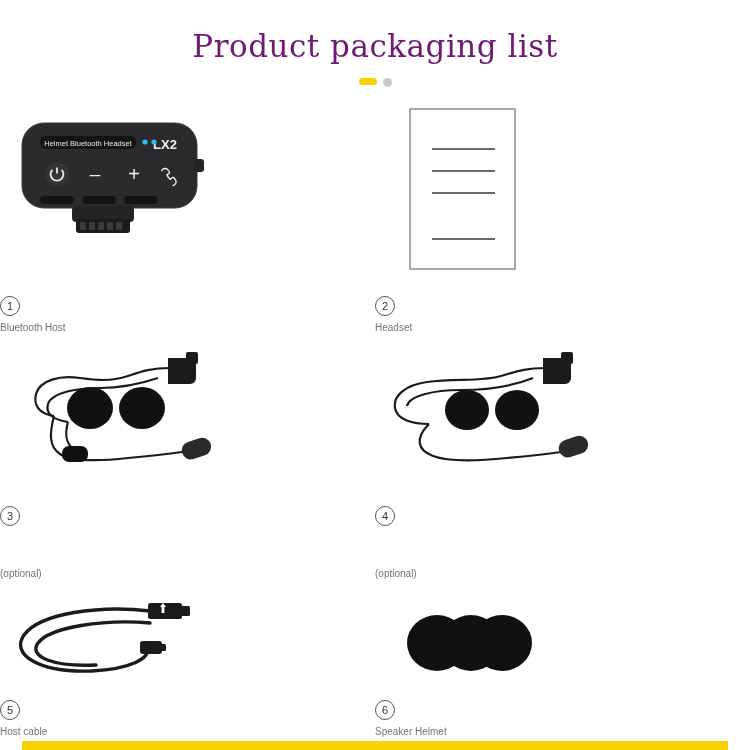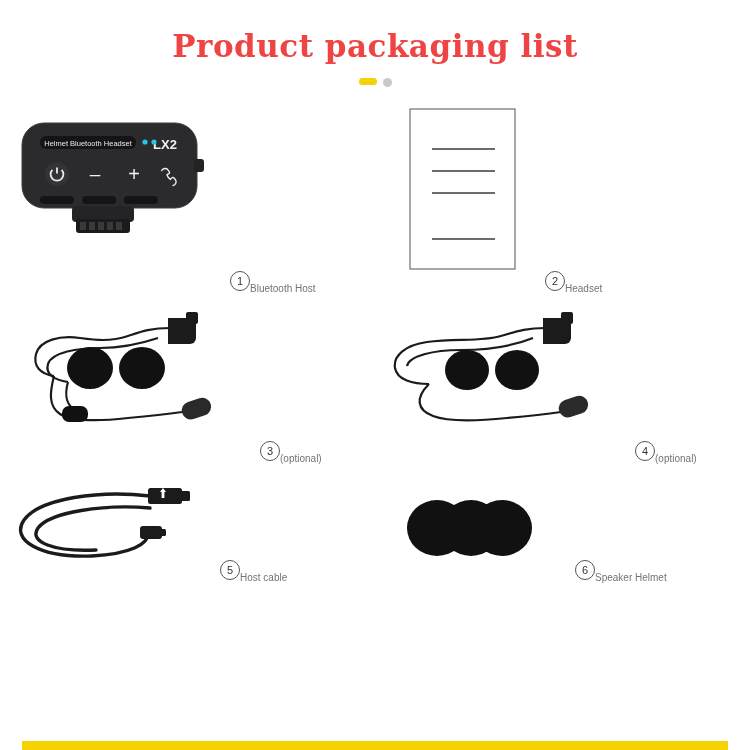--- a/index.html
+++ b/index.html
@@ -16,24 +16,24 @@
     position: relative;
   }
   .page {
     width: 750px;
     height: 750px;
     position: relative;
   }
   .title {
     text-align: center;
     font-family: "DejaVu Serif", serif;
-    font-weight: bold;
+    font-weight: normal;
     font-size: 31px;
     letter-spacing: 0.5px;
-    color: #ef4444;
+    color: #701a75;
     margin: 0;
     padding-top: 28px;
   }
   .dots {
     display: flex;
     justify-content: center;
     gap: 6px;
     margin-top: 14px;
   }
   .dot {
@@ -52,22 +52,22 @@
   }
 
   
   .row {
     display: flex;
     width: 750px;
   }
   .cell {
     width: 375px;
     display: flex;
-    flex-direction: row;
-    align-items: flex-end;
+    flex-direction: column;
+    align-items: flex-start;
   }
   .art {
     display: flex;
     align-items: center;
     justify-content: center;
   }
   .num {
     width: 20px;
     height: 20px;
     border-radius: 50%;

